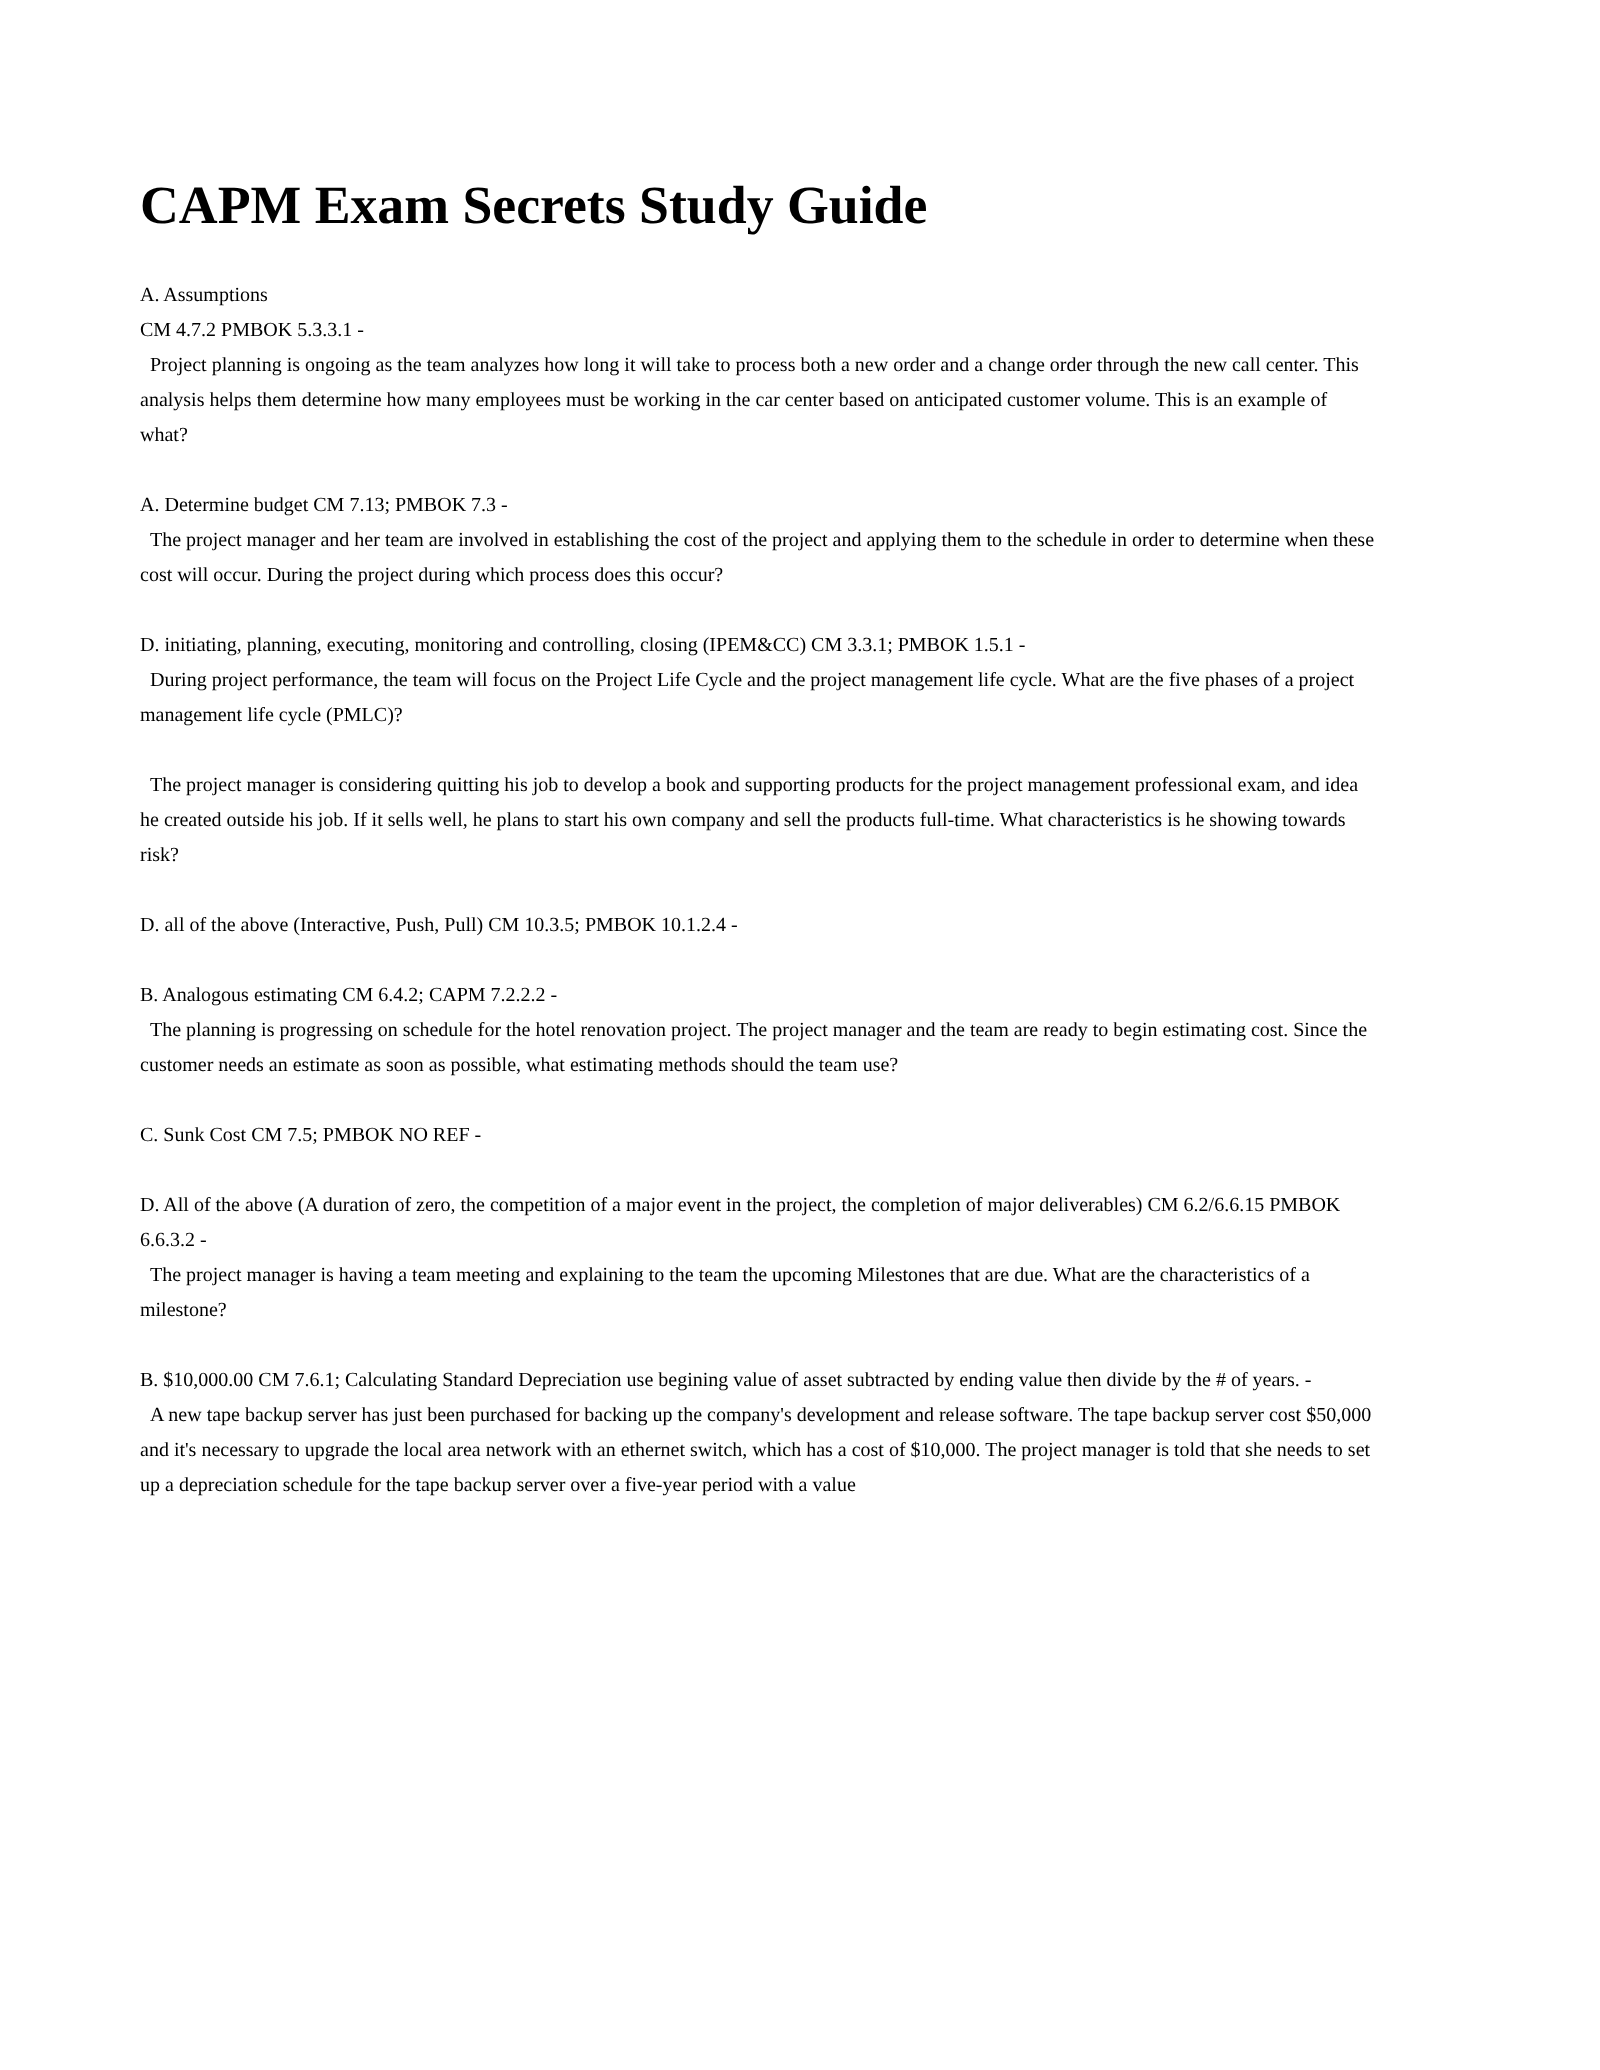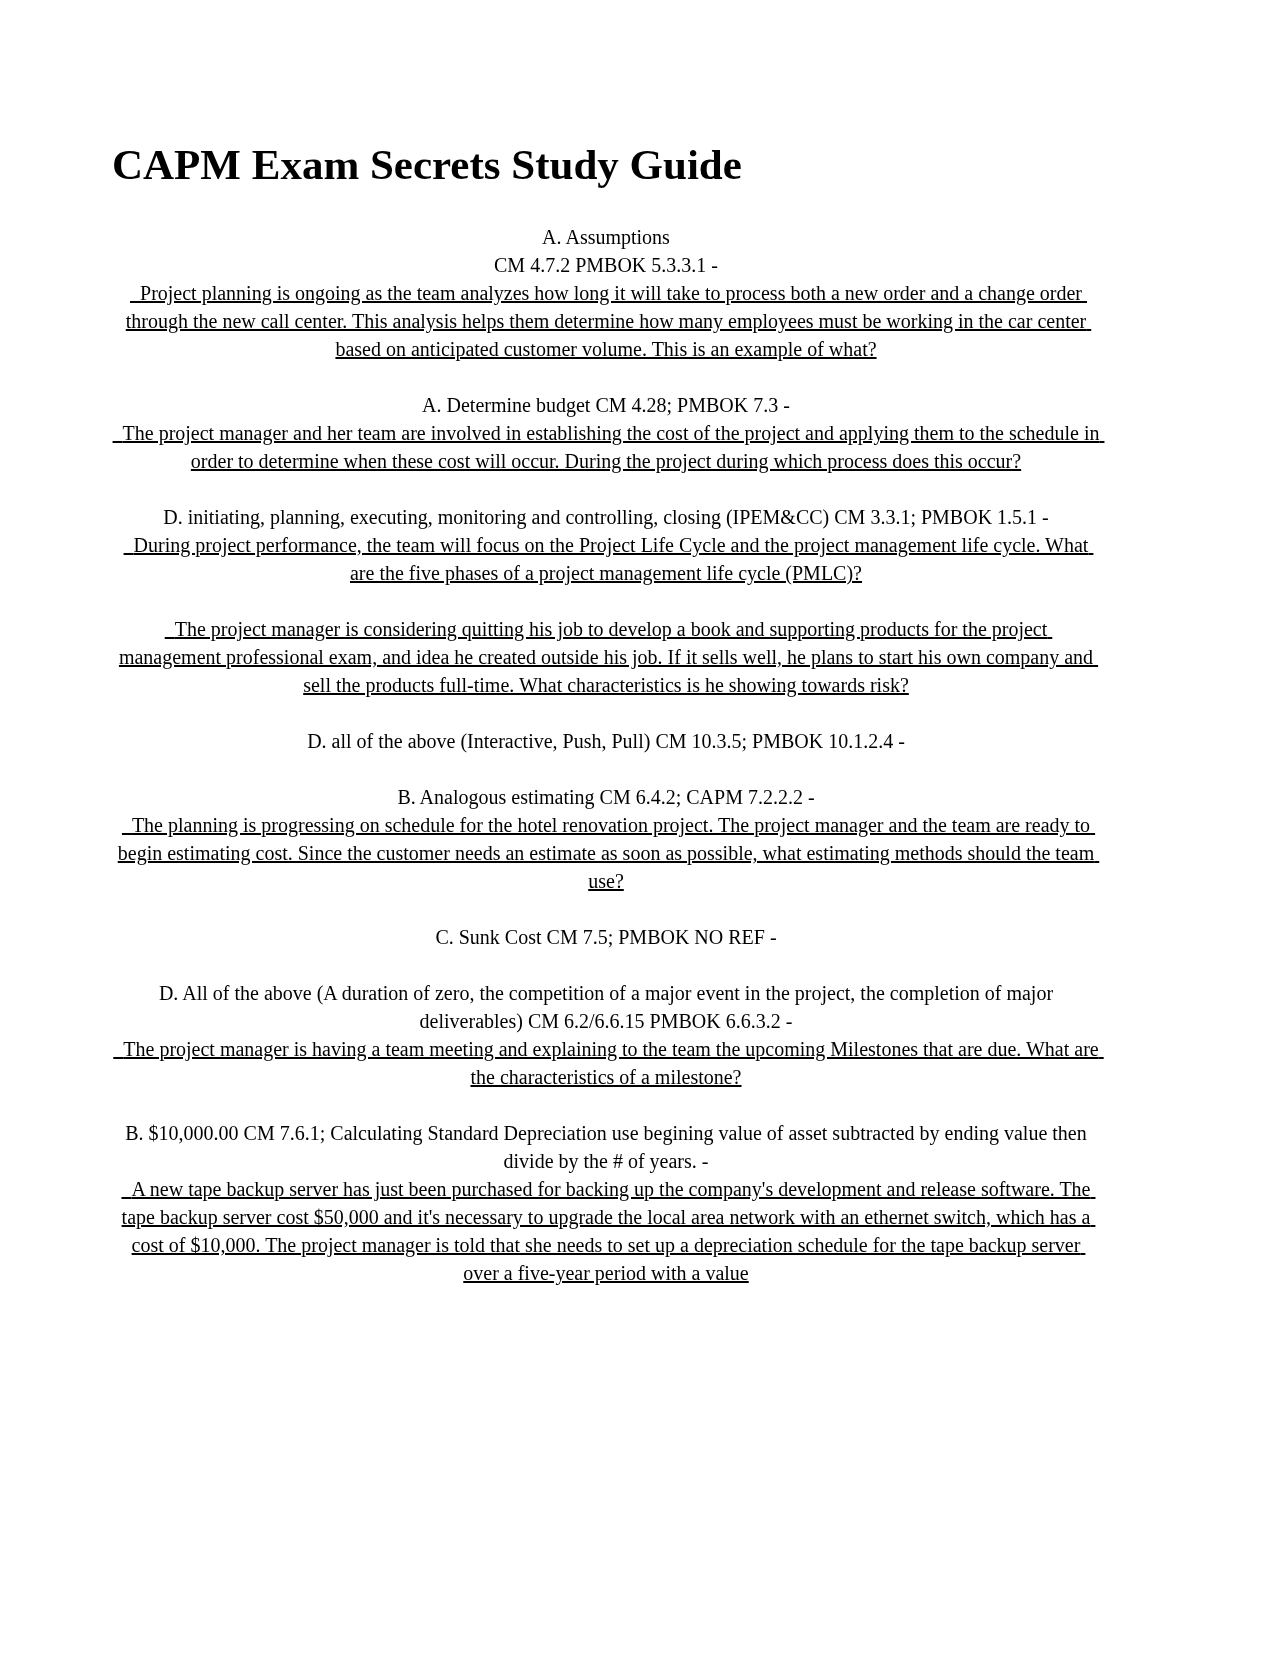--- a/index.html
+++ b/index.html
@@ -15,48 +15,46 @@
     padding: 140px 180px 60px 112px;
   }
   .doc-title {
     font-size: 43px;
     font-weight: bold;
     line-height: 1.15;
     margin-bottom: 34px;
     color: #000000;
   }
   .qa-block {
-    font-size: 20px;
+    font-size: 16px;
     line-height: 28px;
     margin-bottom: 28px;
-    text-align: center;
   }
   .answer-line {
     white-space: pre-wrap;
   }
   .question-text {
     white-space: pre-wrap;
-    text-decoration: underline;
   }
 </style>
 </head>
 <body>
 
 <div class="page">
 
   <h1 class="doc-title">CAPM Exam Secrets Study Guide</h1>
 
   <div class="qa-block">
     <p class="answer-line">A. Assumptions
 CM 4.7.2 PMBOK 5.3.3.1 -</p>
     <p class="question-text">  Project planning is ongoing as the team analyzes how long it will take to process both a new order and a change order through the new call center. This analysis helps them determine how many employees must be working in the car center based on anticipated customer volume. This is an example of what?</p>
   </div>
 
   <div class="qa-block">
-    <p class="answer-line">A. Determine budget CM 4.28; PMBOK 7.3 -</p>
+    <p class="answer-line">A. Determine budget CM 7.13; PMBOK 7.3 -</p>
     <p class="question-text">  The project manager and her team are involved in establishing the cost of the project and applying them to the schedule in order to determine when these cost will occur. During the project during which process does this occur?</p>
   </div>
 
   <div class="qa-block">
     <p class="answer-line">D. initiating, planning, executing, monitoring and controlling, closing (IPEM&amp;CC) CM 3.3.1; PMBOK 1.5.1 -</p>
     <p class="question-text">  During project performance, the team will focus on the Project Life Cycle and the project management life cycle. What are the five phases of a project management life cycle (PMLC)?</p>
   </div>
 
   <div class="qa-block">
     <p class="question-text">  The project manager is considering quitting his job to develop a book and supporting products for the project management professional exam, and idea he created outside his job. If it sells well, he plans to start his own company and sell the products full-time. What characteristics is he showing towards risk?</p>

